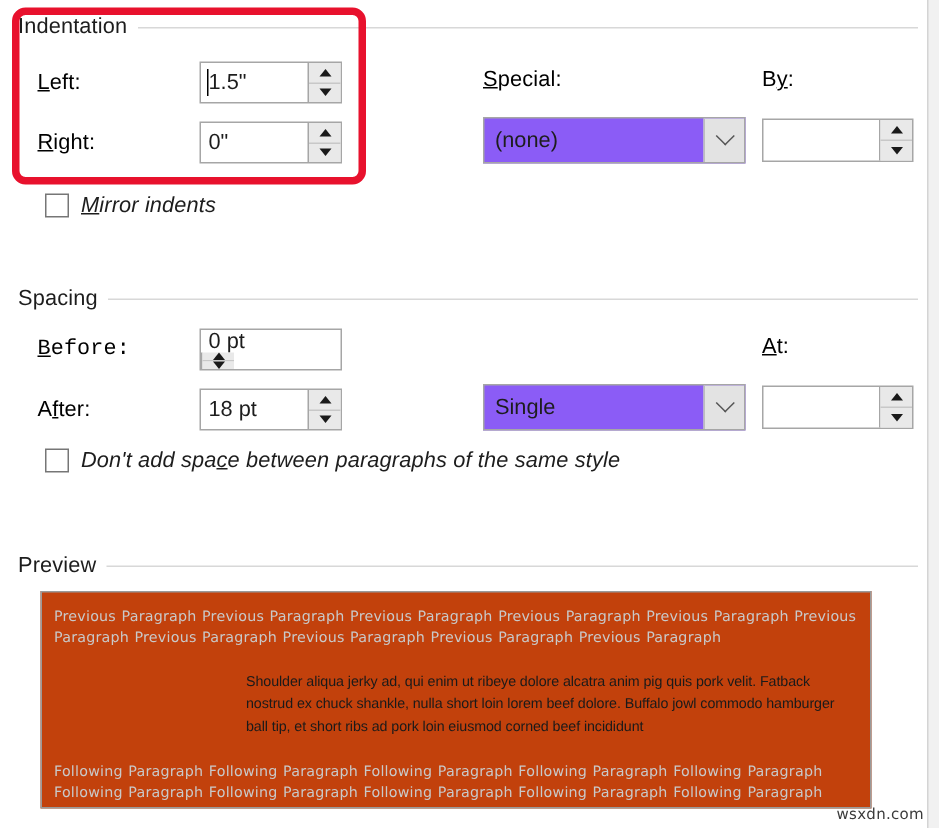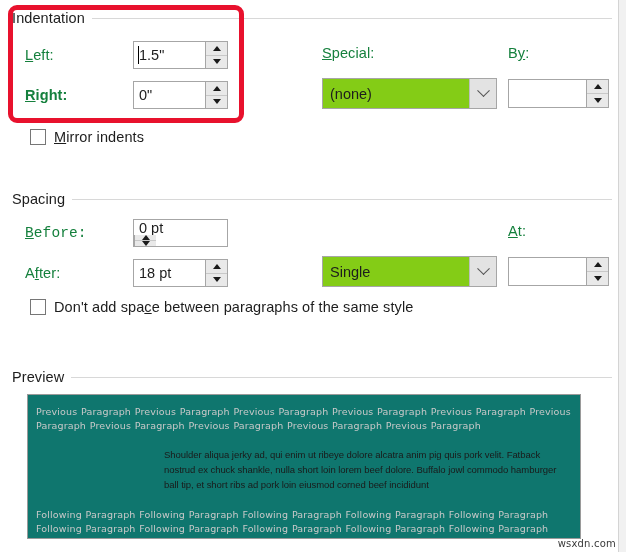--- a/index.html
+++ b/index.html
@@ -51,21 +51,21 @@
   .group-rule {
     flex: 1 1 auto;
     height: 1px;
     background: #d8d8d8;
   }
 
   
   .lbl {
     position: absolute;
     font-size: 14.5px;
-    color: #15803d;
+    color: #000000;
     white-space: nowrap;
     letter-spacing: 0.1px;
   }
   .ul { text-decoration: underline; text-underline-offset: 1px; }
 
   
   .spinbox {
     position: absolute;
     display: flex;
     height: 28px;
@@ -120,21 +120,21 @@
     border-right: 4px solid transparent;
     border-top: 5px solid #1a1a1a;
   }
 
   
   .combobox {
     position: absolute;
     display: flex;
     height: 31px;
     box-sizing: border-box;
-    background: #84cc16;
+    background: #8b5cf6;
     border: 1px solid #a6a6a6;
   }
   .combobox .ctext {
     flex: 1 1 auto;
     display: flex;
     align-items: center;
     font-size: 14.5px;
     color: #1d1d1d;
     padding-left: 7px;
     white-space: nowrap;
@@ -154,20 +154,21 @@
     border-right: 1.4px solid #555;
     border-bottom: 1.4px solid #555;
     transform: rotate(45deg) translate(-2px,-2px);
   }
 
   
   .checkrow {
     position: absolute;
     display: flex;
     align-items: flex-start;
+    font-style: italic;
   }
   .checkbox {
     width: 16px;
     height: 16px;
     border: 1px solid #767676;
     background: #ffffff;
     box-sizing: border-box;
     flex: none;
   }
   .checkrow .ctxt {
@@ -179,21 +180,21 @@
   }
 
   
   #preview-box {
     position: absolute;
     left: 27px;
     top: 394px;
     width: 554px;
     height: 145px;
     border: 1px solid #9a9a9a;
-    background: #0f766e;
+    background: #c2410c;
     box-sizing: border-box;
     overflow: hidden;
     padding-left: 28px;
   }
   .pv-inner {
     position: absolute;
     left: 8px;
     right: 8px;
     top: 10px;
   }
@@ -258,21 +259,21 @@
     <div class="spin-btns">
       <div class="spin-btn up">
           <span class="tri-up"></span>
         </div>
       <div class="spin-btn dn">
           <span class="tri-dn"></span>
         </div>
     </div>
   </div>
 
-  <span class="lbl" style="left:25px; top:87px;font-weight:bold;"><span class="ul">R</span>ight:</span>
+  <span class="lbl" style="left:25px; top:87px;"><span class="ul">R</span>ight:</span>
 
   <div class="spinbox" style="left:133px; top:81px; width:95px;">
     <div class="field">0"</div>
     <div class="spin-btns">
       <div class="spin-btn up">
           <span class="tri-up"></span>
         </div>
       <div class="spin-btn dn">
           <span class="tri-dn"></span>
         </div>

